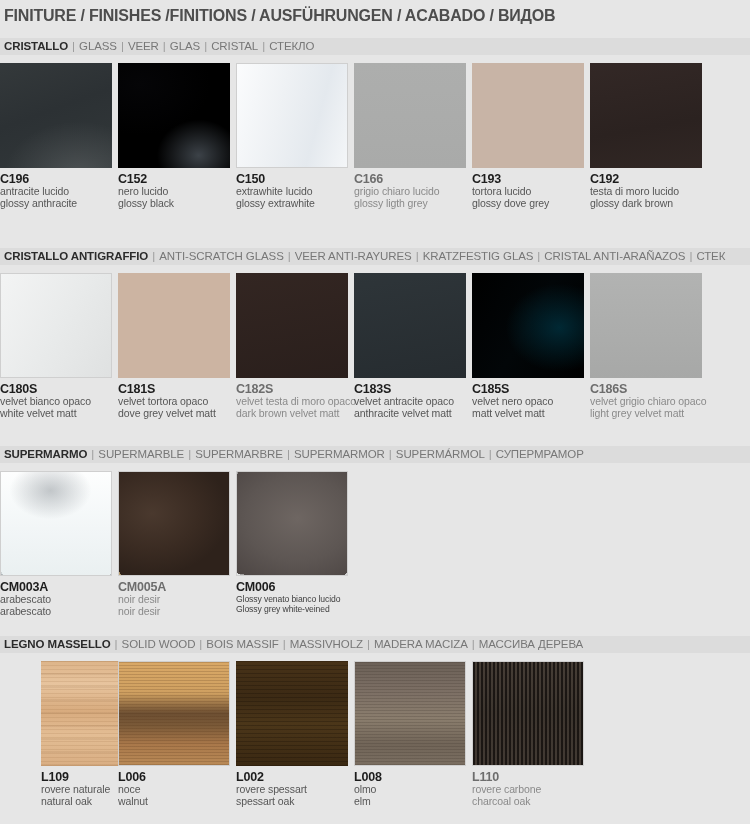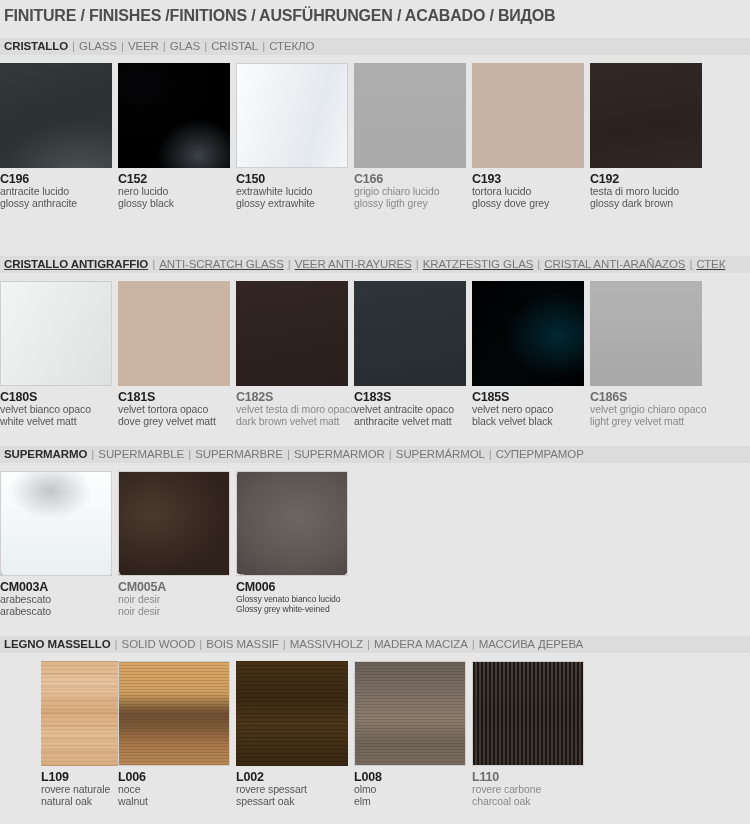--- a/index.html
+++ b/index.html
@@ -174,21 +174,21 @@
           <div class="cell" style="left: 590px;">
             <div class="swatch f-darkbrown"></div>
             <div class="labels">
               <div class="code">C192</div>
               <div class="desc">testa di moro lucido</div>
               <div class="desc">glossy dark brown</div>
             </div>
           </div>
         </div>
       </div>
-      <div class="section" style="top: 256px; text-decoration: underline;">
+      <div class="section" style="top: 248px;">
         <div class="sec-head"><span class="primary">CRISTALLO ANTIGRAFFIO</span><span class="sep">|</span><span class="alt">ANTI-SCRATCH GLASS</span><span class="sep">|</span><span class="alt">VEER ANTI-RAYURES</span><span class="sep">|</span><span class="alt">KRATZFESTIG GLAS</span><span class="sep">|</span><span class="alt">CRISTAL ANTI-ARAÑAZOS</span><span class="sep">|</span><span class="alt">СТЕК</span></div>
         <div class="row" style="height: 150px;">
           <div class="cell" style="left: 0px;">
             <div class="swatch f-white-velvet bordered"></div>
             <div class="labels">
               <div class="code">C180S</div>
               <div class="desc">velvet bianco opaco</div>
               <div class="desc">white velvet matt</div>
             </div>
           </div>
@@ -214,21 +214,21 @@
               <div class="code">C183S</div>
               <div class="desc">velvet antracite opaco</div>
               <div class="desc">anthracite velvet matt</div>
             </div>
           </div>
           <div class="cell" style="left: 472px;">
             <div class="swatch f-black-velvet"></div>
             <div class="labels">
               <div class="code">C185S</div>
               <div class="desc">velvet nero opaco</div>
-              <div class="desc">black velvet black</div>
+              <div class="desc">matt velvet matt</div>
             </div>
           </div>
           <div class="cell" style="left: 590px;">
             <div class="swatch f-grey-velvet"></div>
             <div class="labels">
               <div class="code faded">C186S</div>
               <div class="desc faded">velvet grigio chiaro opaco</div>
               <div class="desc faded">light grey velvet matt</div>
             </div>
           </div>

